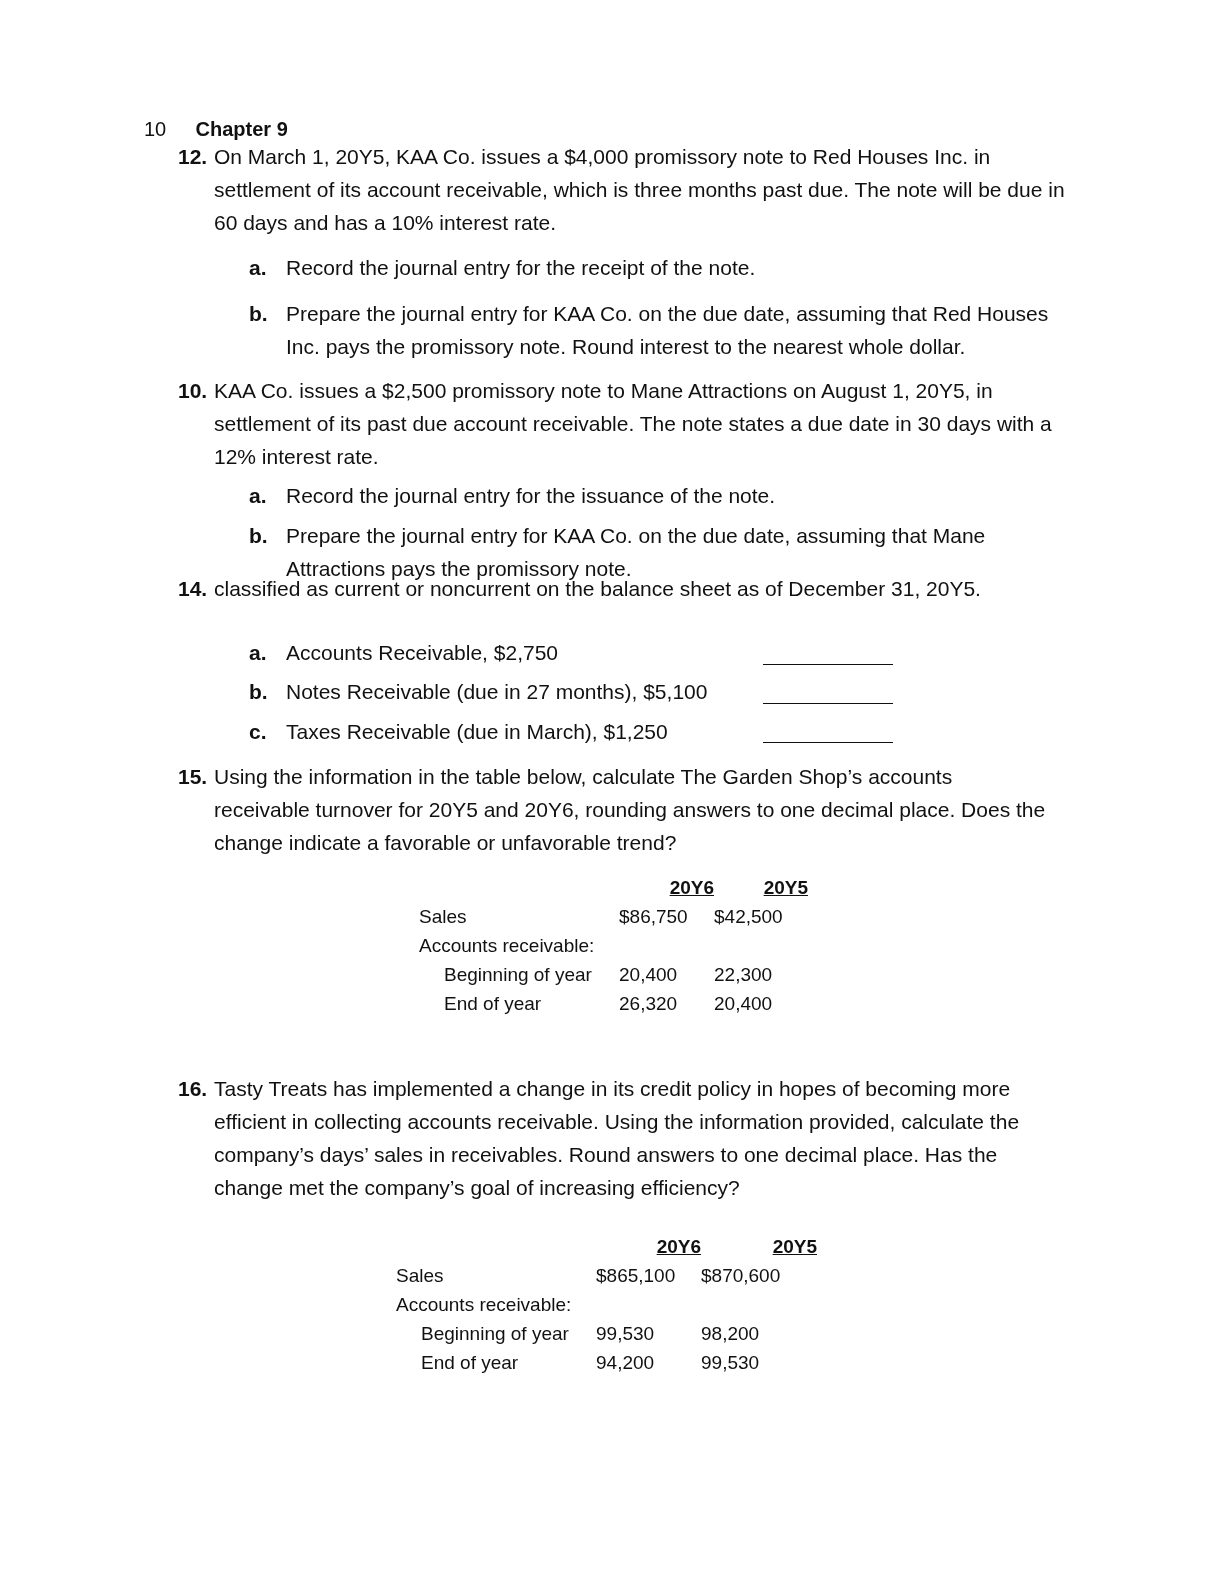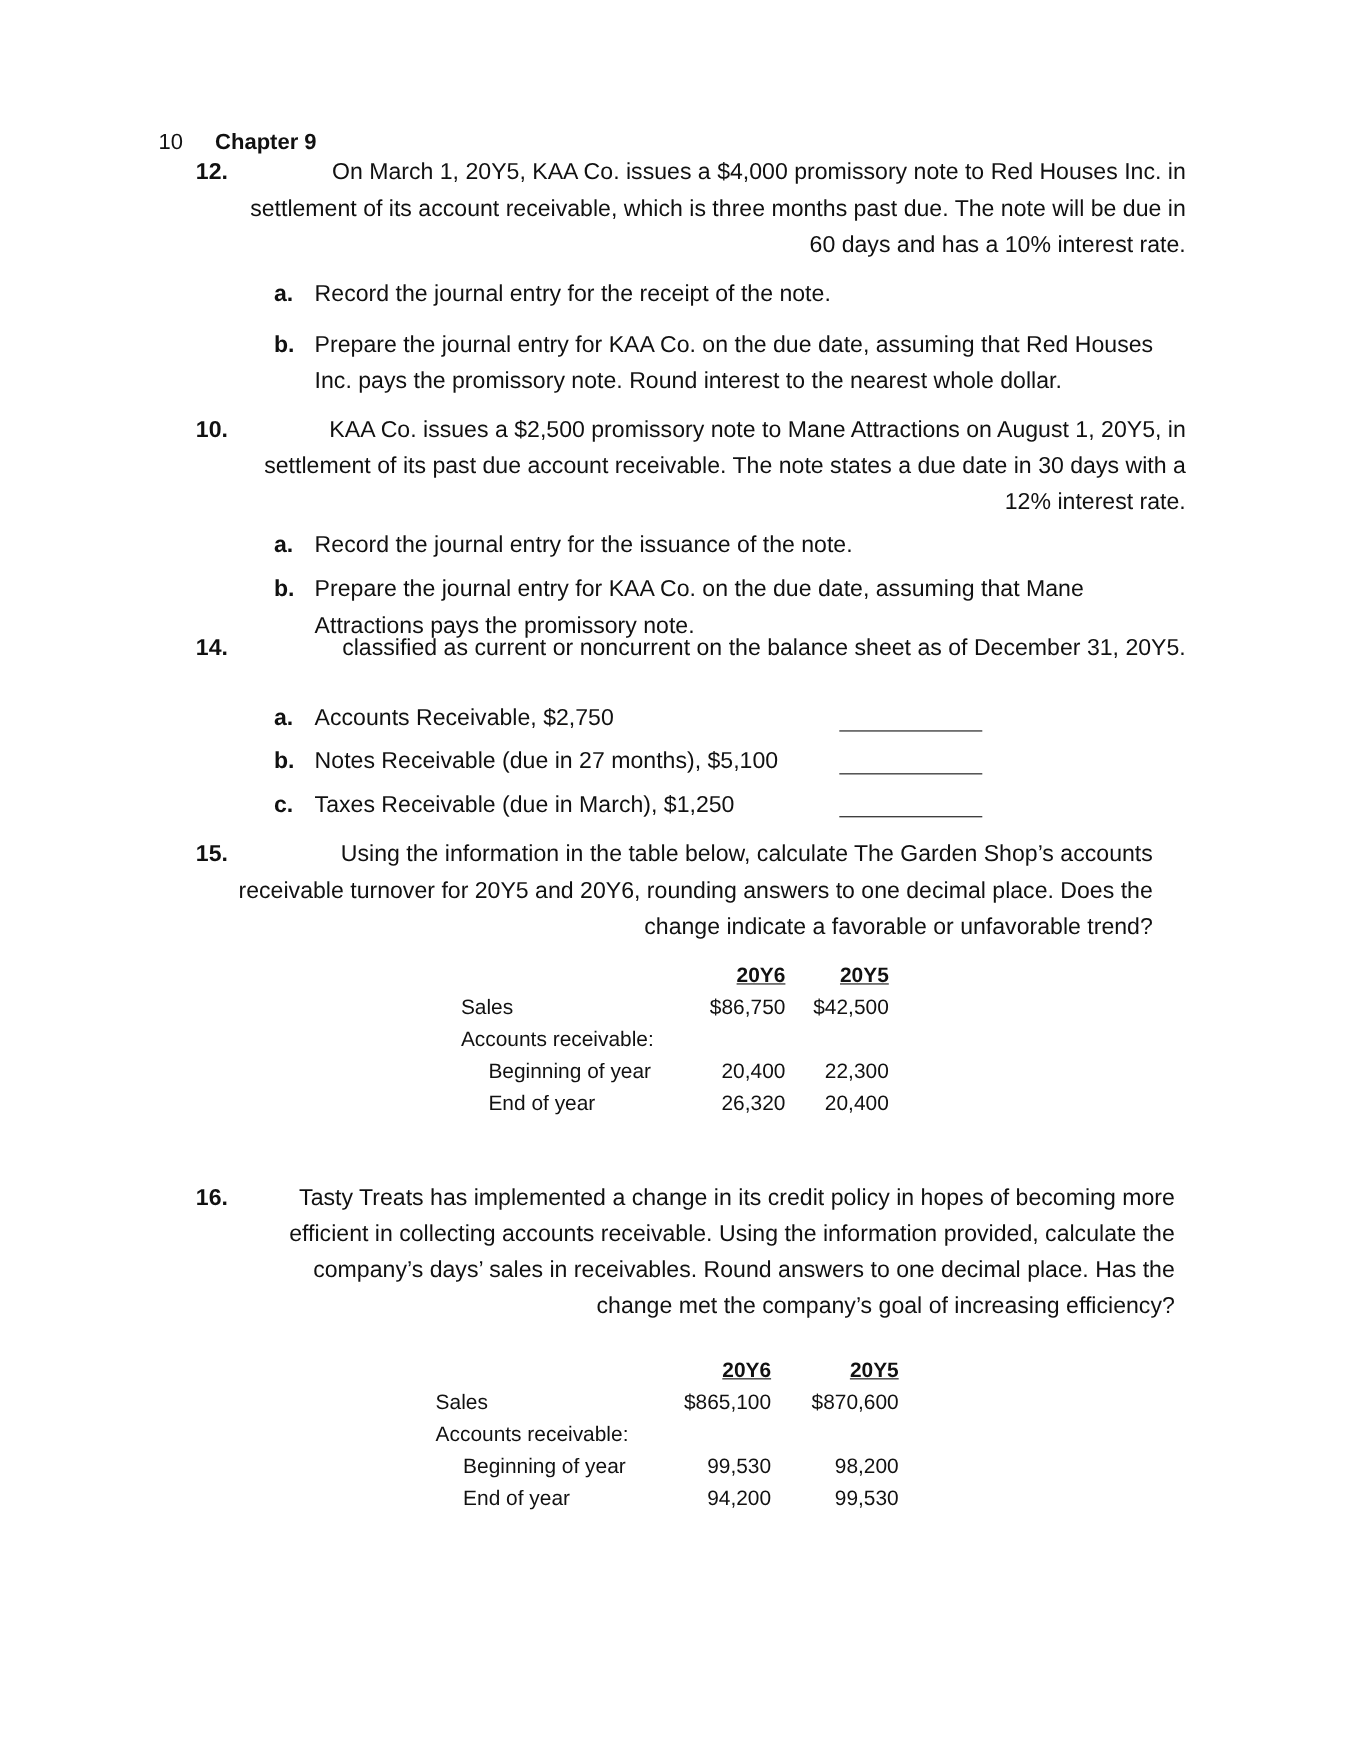--- a/index.html
+++ b/index.html
@@ -5,33 +5,33 @@
   html, body { margin: 0; padding: 0; background: #ffffff; }
   body {
     width: 1224px; height: 1584px; position: relative; overflow: hidden;
     font-family: "Liberation Sans", "DejaVu Sans", sans-serif;
     color: #111; font-size: 21px;
   }
   .header { position: absolute; left: 144px; top: 74px; font-size: 20px; margin-top: 44px; }
   .header .pg { display: inline-block; width: 46px; }
   .header .ch { font-weight: bold; }
 
-  .q { position: absolute; left: 178px; width: 900px; line-height: 33px; text-align: right; }
+  .q { position: absolute; left: 178px; width: 900px; line-height: 33px; }
   .q .num { font-weight: bold; position: absolute; left: 0; top: 0; }
   .q .body { padding-left: 36px; }
 
   .sub { position: absolute; left: 249px; width: 840px; line-height: 33px; }
   .sub .lbl { font-weight: bold; position: absolute; left: 0; top: 0; }
   .sub .txt { padding-left: 37px; }
 
   .blank { position: absolute; left: 763px; width: 130px; border-bottom: 1.5px solid #111; }
 
   table.fin { position: absolute; border-collapse: collapse; font-size: 19px; }
   table.fin td { padding: 0; height: 29px; vertical-align: bottom; }
-  table.fin td.num { text-align: right; }
+  table.fin td.num { text-align: left; }
   table.fin th { font-weight: bold; text-decoration: underline; text-align: center; padding: 0; height: 29px; vertical-align: bottom; }
   .indent { padding-left: 25px !important; }
 </style>
 </head>
 <body>
 
 <div class="header">
   <span class="pg">10</span>
   <span class="ch">Chapter 9</span>
 </div>

